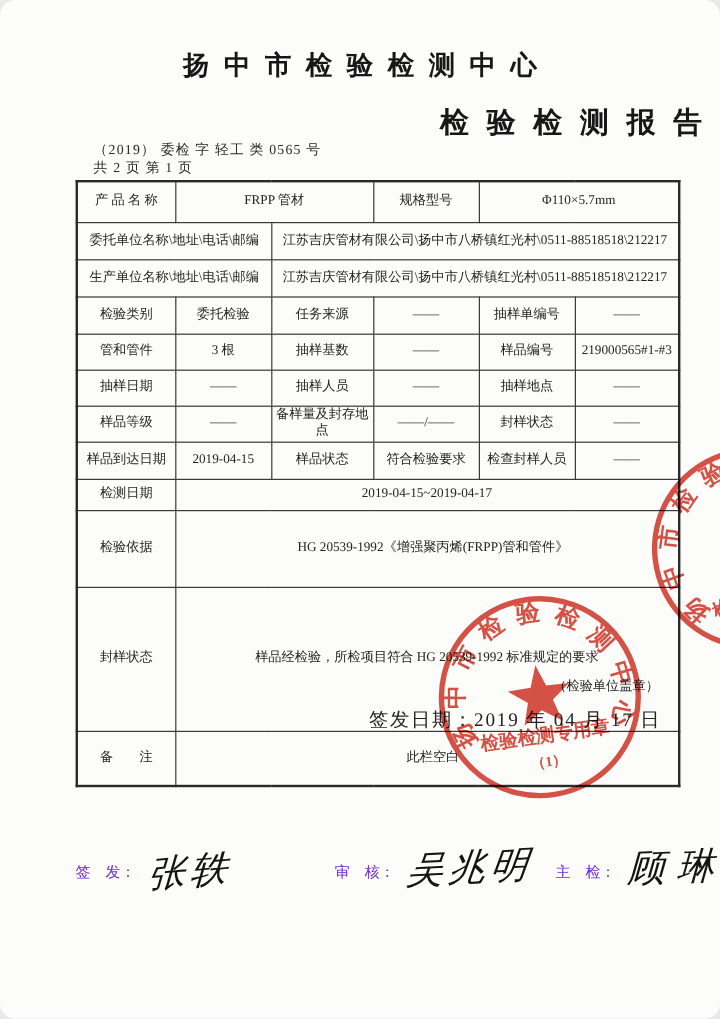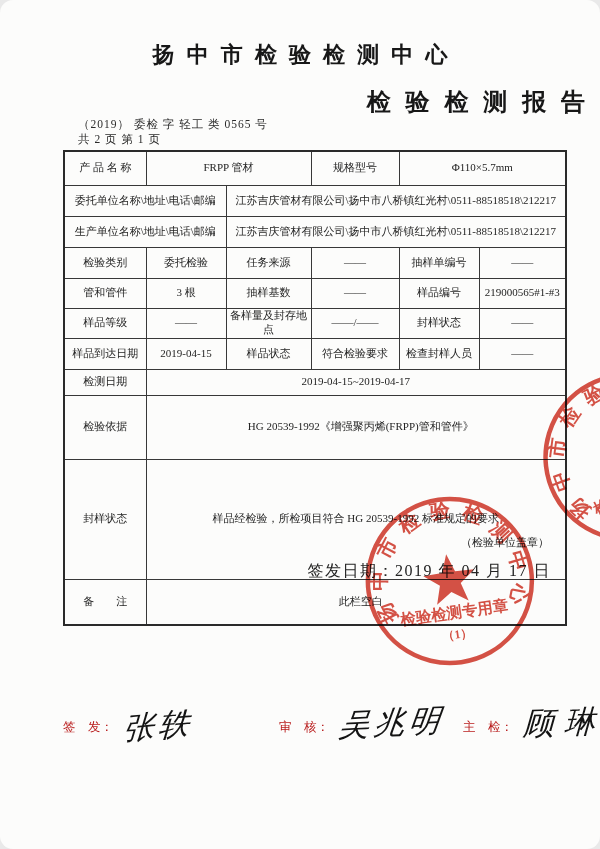--- a/index.html
+++ b/index.html
@@ -39,21 +39,21 @@
   .stamp-note{position:absolute;right:16px;top:76px;font-size:11px;white-space:nowrap;}
   .issue-line{position:absolute;right:14px;top:101px;font-size:16px;white-space:nowrap;letter-spacing:1.5px;}
   
   .seal{position:absolute;mix-blend-mode:multiply;opacity:0.88;pointer-events:none;}
   .seal-big{left:355px;top:496px;transform:rotate(-8deg);}
   .seal-edge{left:533px;top:372px;transform:rotate(-28deg);}
   .seal text{font-family:"Liberation Serif","DejaVu Serif",serif;font-weight:bold;}
   
   .sig-row{position:absolute;left:63px;top:696px;width:505px;height:62px;
     display:flex;align-items:center;}
-  .sig-label{font-size:12.5px;color:#b91c1c;white-space:nowrap;flex:none;}
+  .sig-label{font-size:12.5px;color:#6d28d9;white-space:nowrap;flex:none;}
   .sig-name{
     font-size:31px;font-style:italic;color:#141414;white-space:nowrap;flex:none;
     transform:rotate(-5deg) skewX(-8deg);margin:0 6px 8px 10px;letter-spacing:4px;
     font-family:"Liberation Serif","DejaVu Serif",serif;
   }
   .sig-name.n2{transform:rotate(-3deg) skewX(-10deg);}
   .sig-name.n3{transform:rotate(-2deg) skewX(-4deg);letter-spacing:10px;}
 </style>
 </head>
 <body>
@@ -99,20 +99,28 @@
       <td class="lab">抽样单编号</td>
       <td>——</td>
     </tr>
     <tr style="height:30px">
       <td class="lab">管和管件</td>
       <td>3 根</td>
       <td class="lab">抽样基数</td>
       <td>——</td>
       <td class="lab">样品编号</td>
       <td class="small">219000565#1-#3</td>
+    </tr>
+    <tr style="height:30px">
+      <td class="lab">抽样日期</td>
+      <td>——</td>
+      <td class="lab">抽样人员</td>
+      <td>——</td>
+      <td class="lab">抽样地点</td>
+      <td>——</td>
     </tr>
     <tr style="height:30px">
       <td class="lab">样品等级</td>
       <td>——</td>
       <td class="lab small">备样量及封存地点</td>
       <td>——/——</td>
       <td class="lab">封样状态</td>
       <td>——</td>
     </tr>
     <tr style="height:31px">

